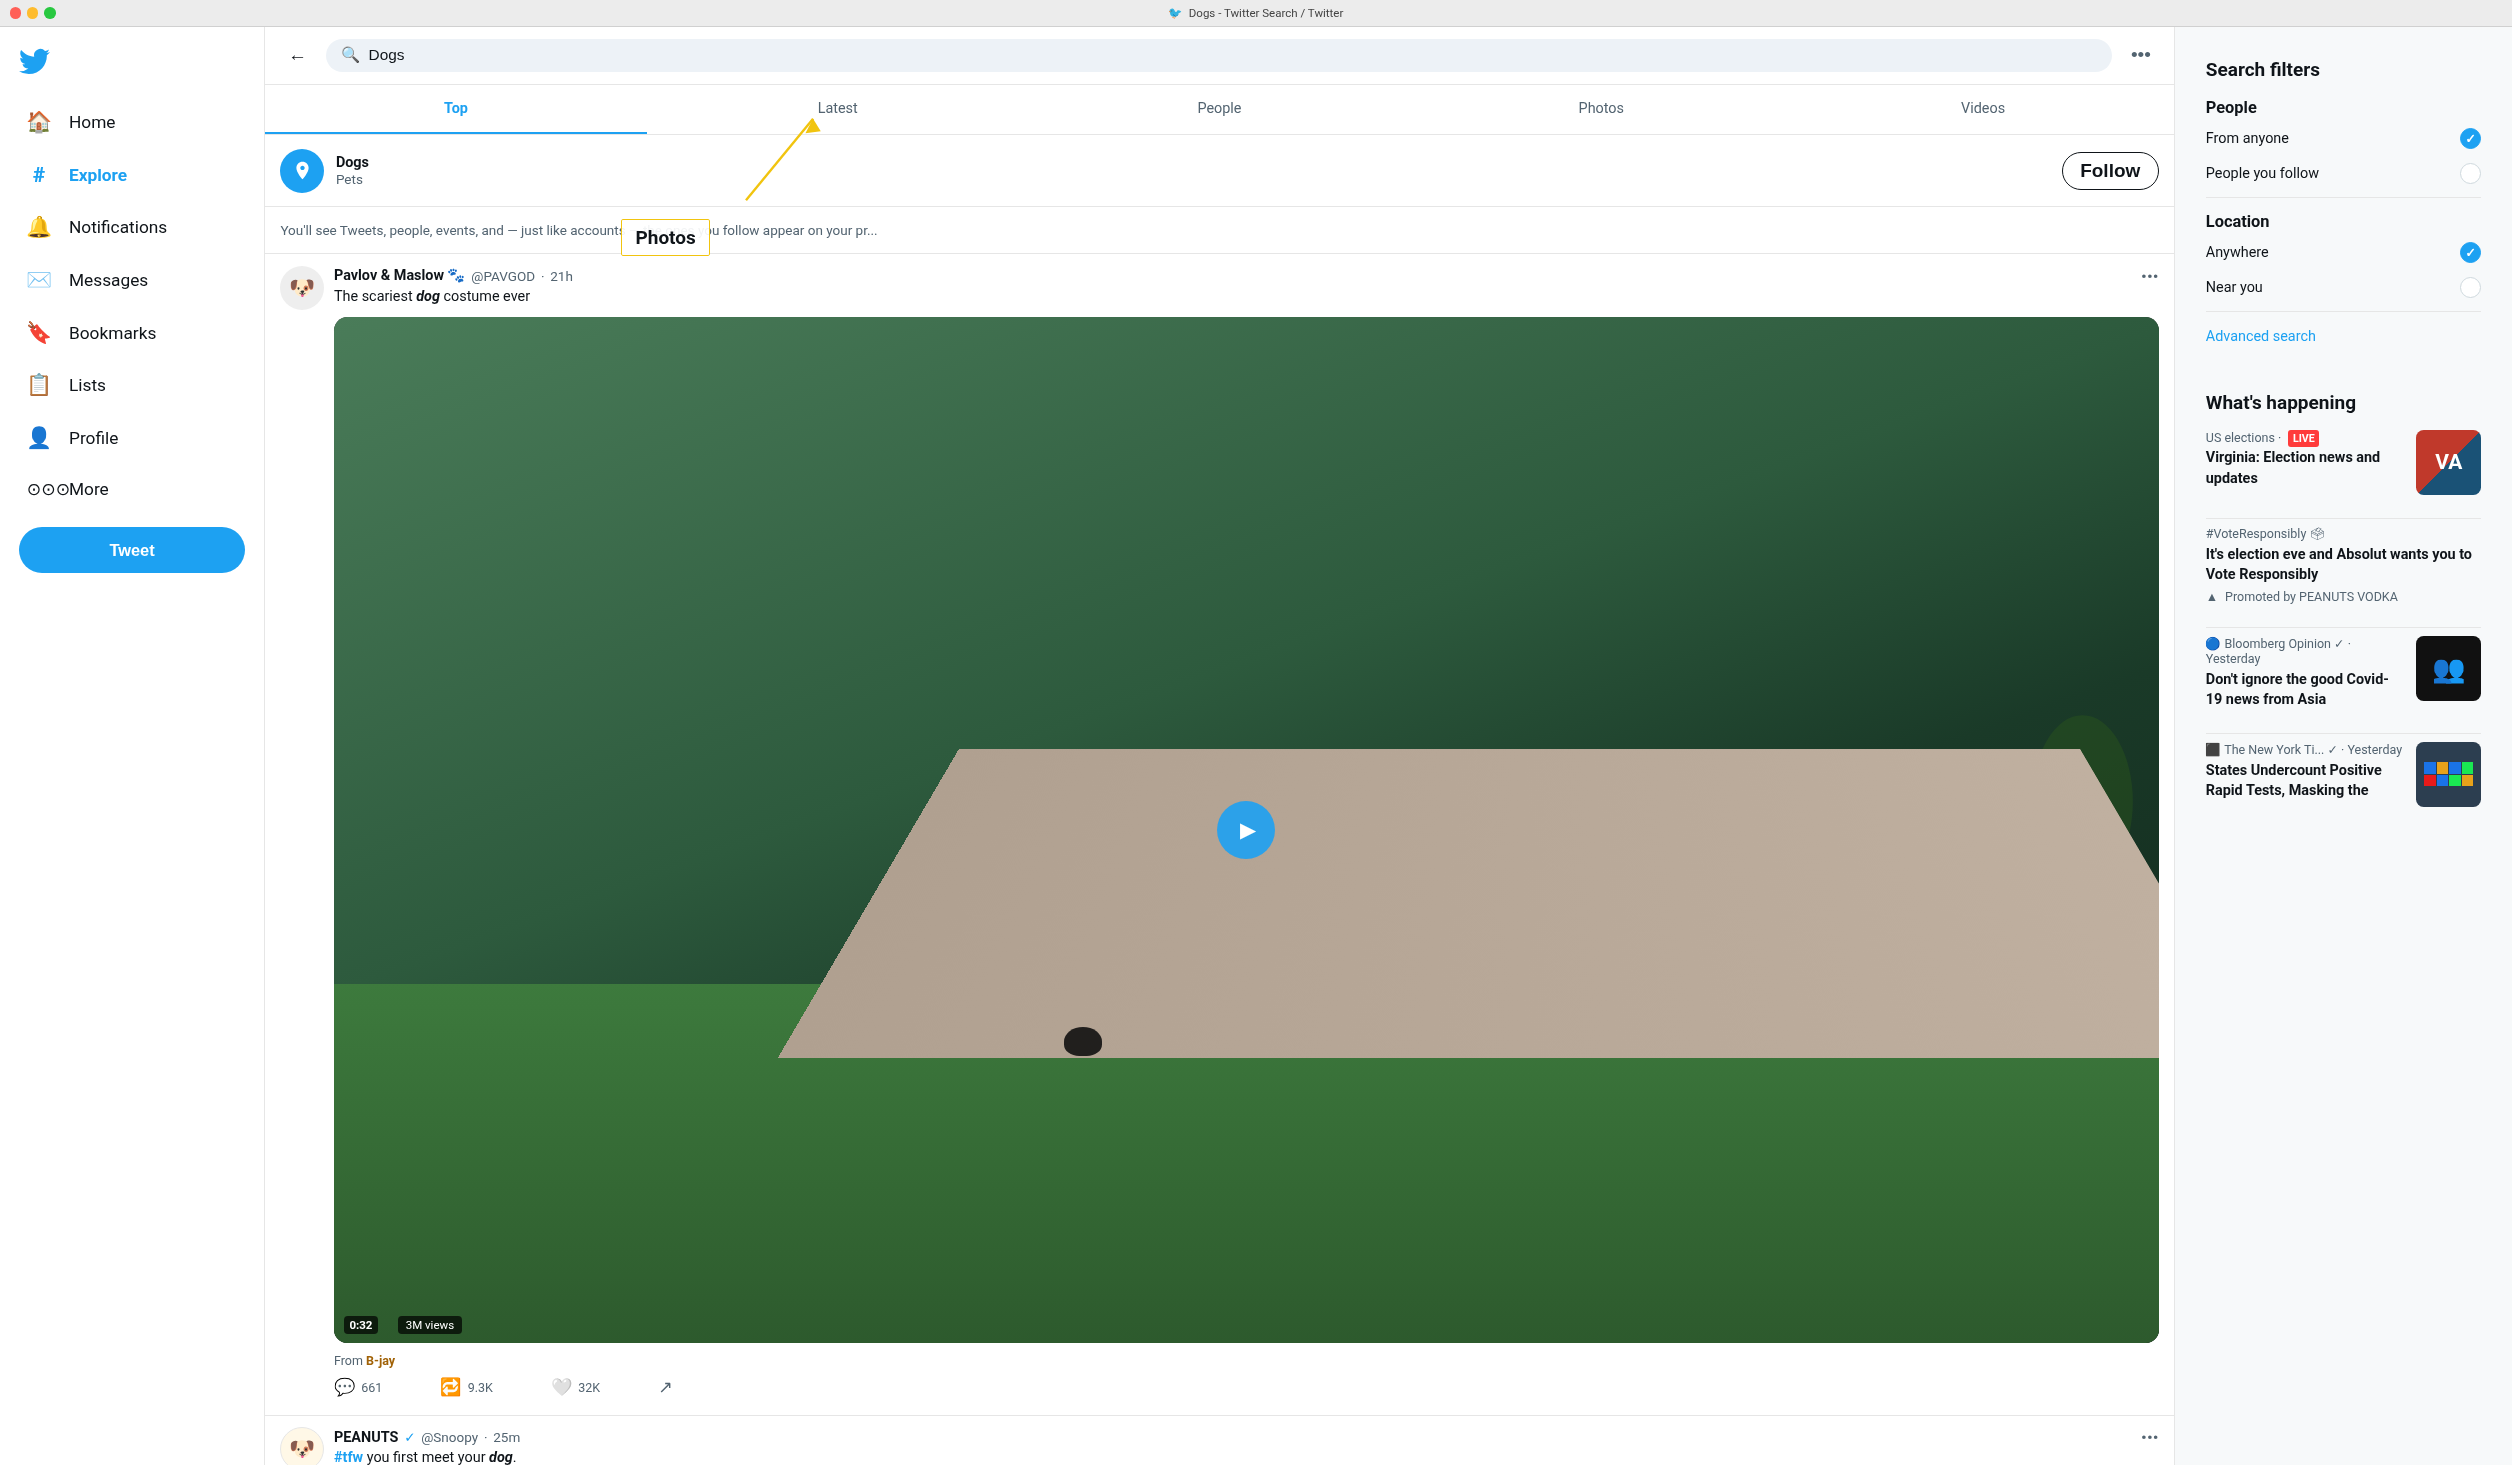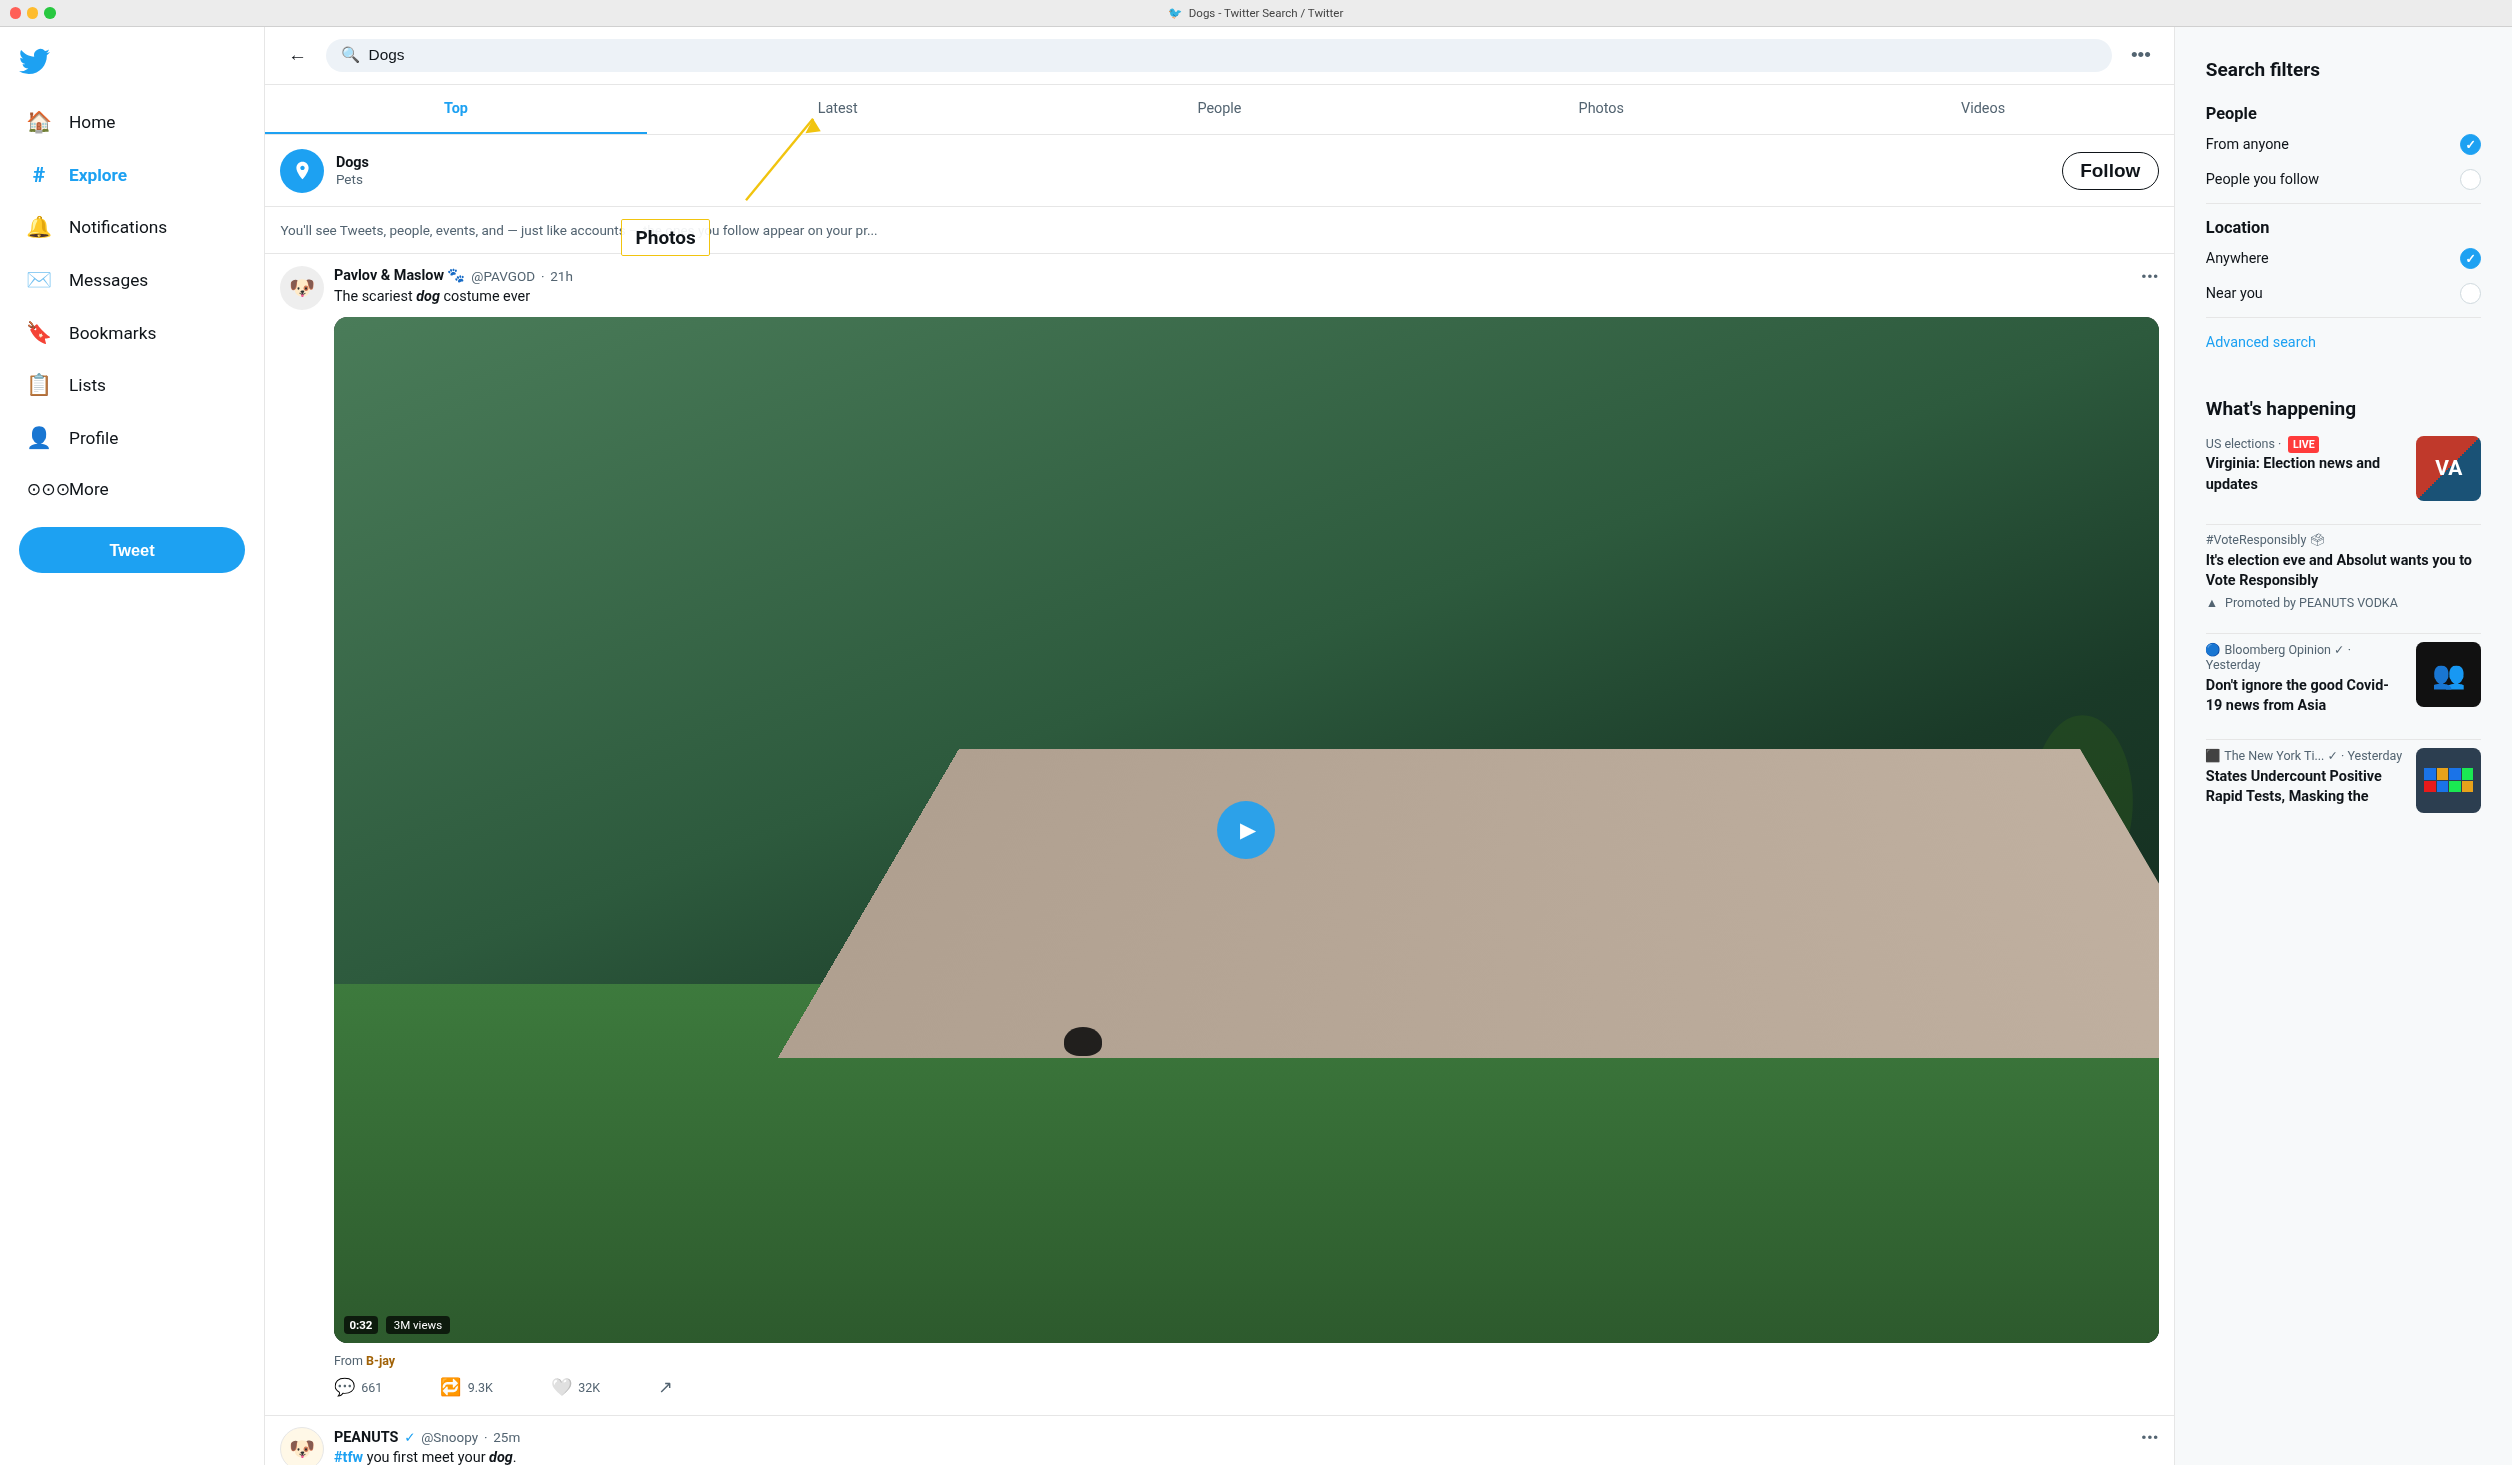--- a/index.html
+++ b/index.html
@@ -244,21 +244,21 @@
     }
     .play-icon { color: #fff; font-size: 21px; margin-left: 3.8px; }
     .video-info {
       position: absolute; bottom: 9.6px; left: 9.6px;
       background: rgba(0,0,0,0.7);
       border-radius: 3.8px;
       padding: 1.9px 5.8px;
       font-size: 11.5px; color: #fff; font-weight: 700;
     }
     .video-views {
-      position: absolute; bottom: 9.6px; left: 52px;
+      position: absolute; bottom: 9.6px; left: 64px;
       background: rgba(0,0,0,0.7);
       border-radius: 3.8px;
       padding: 1.9px 7.7px;
       font-size: 11.5px; color: #fff;
     }
     .from-text { font-size: 12.5px; color: #536471; margin-bottom: 9.6px; }
     .from-text strong { color: #a16207; font-weight: 700; }
 
     
     .tweet-actions {
@@ -294,21 +294,21 @@
     .filters-card {
       background: #f7f9fa;
       border-radius: 13.5px;
       padding: 15.4px;
       margin-bottom: 15.4px;
     }
     .filters-title {
       font-size: 19px;
       font-weight: 700;
       color: #0f1419;
-      margin-bottom: 23px;
+      margin-bottom: 17px;
     }
     .filter-section-title {
       font-size: 16.4px;
       font-weight: 700;
       color: #0f1419;
       margin-bottom: 11.5px;
     }
     .filter-row {
       display: flex;
       justify-content: space-between;

